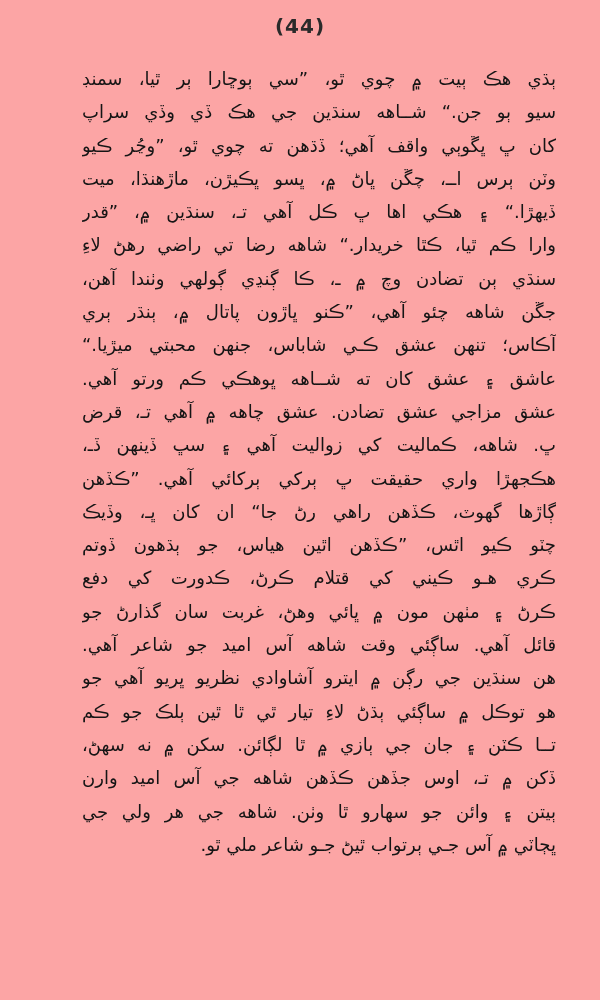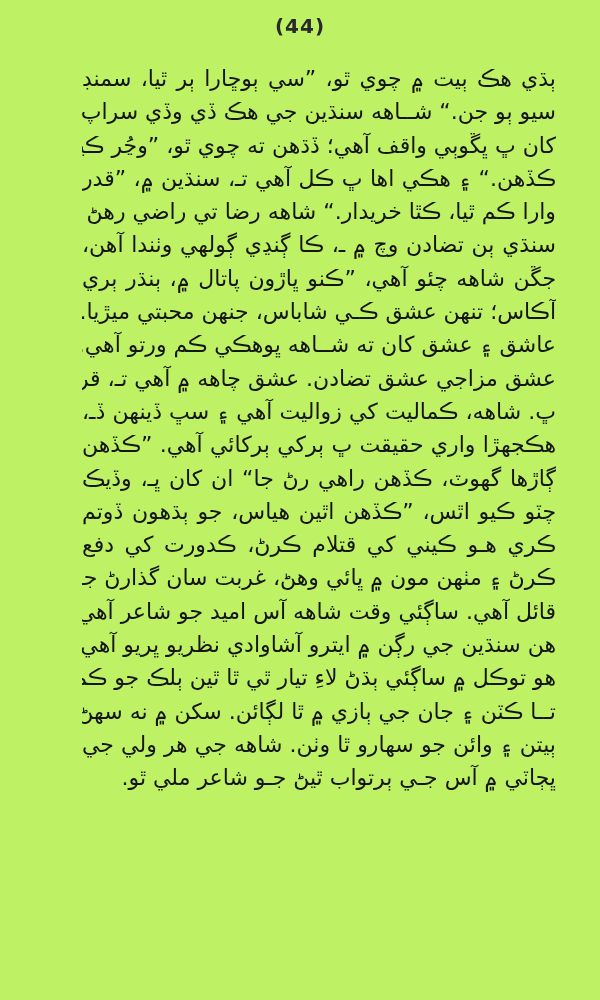--- a/index.html
+++ b/index.html
@@ -12,21 +12,21 @@
     background: #f6f5f3;
     position: relative;
     overflow: hidden;
     font-family: "DejaVu Sans", sans-serif;
     color: #141414;
   }
   .page {
     position: absolute;
     left: 0; top: 0;
     width: 600px; height: 1000px;
-    background: #bef264;
+    background: #fca5a5;
   }
   .page-number {
     position: absolute;
     top: 14px;
     left: 0;
     width: 600px;
     text-align: center;
     font-family: "DejaVu Sans", sans-serif;
     font-weight: bold;
     font-size: 20px;
@@ -36,21 +36,21 @@
   .body-text {
     position: absolute;
     top: 62px;
     left: 82px;
     width: 474px;
     direction: rtl;
   }
   .line {
     height: 33.3px;
     line-height: 33.3px;
-    font-size: 22px;
+    font-size: 18px;
     white-space: nowrap;
     text-align: justify;
     text-align-last: justify;
     direction: rtl;
     unicode-bidi: plaintext;
     font-family: "DejaVu Sans", sans-serif;
     color: #151515;
     overflow: hidden;
   }
   .line.last {
@@ -60,33 +60,35 @@
 </head>
 <body>
 
 <div class="page">
   <div class="page-number">(44)</div>
 
   <div class="body-text">
     <div class="line">ٻڌي هڪ ٻيت ۾ چوي ٿو، ”سي ٻوڇارا ٻر ٿيا، سمنڊ</div>
     <div class="line">سيو ٻو جن.“ شــاهه سنڌين جي هڪ ڏي وڏي سراپ</div>
     <div class="line">کان ڀ ڀڱوٻي واقف آهي؛ ڏڌهن ته چوي ٿو، ”وڃُر ڪيو</div>
-    <div class="line">ڪڏهن.“ ۽ هڪي اها ڀ ڪل آهي تـ، سنڌين ۾، ”قدر</div>
+    <div class="line">وٽن ٻرس اــ، چڱن ڀاڻ ۾، ڀسو ڀڪيڙن، ماڙهنڌا، ميت</div>
+    <div class="line">ڏيهڙا.“ ۽ هڪي اها ڀ ڪل آهي تـ، سنڌين ۾، ”قدر</div>
     <div class="line">وارا ڪم ٿيا، ڪٿا خريدار.“ شاهه رضا تي راضي رهڻ لاءِ</div>
     <div class="line">سنڌي ٻن تضادن وچ ۾ ـ، ڪا ڳنڍي ڳولهي وٺندا آهن،</div>
     <div class="line">جڱن شاهه چئو آهي، ”ڪنو ڀاڙون پاتال ۾، ٻنڌر ٻري</div>
     <div class="line">آڪاس؛ تنهن عشق ڪـي شاباس، جنهن محبتي ميڙيا.“</div>
     <div class="line">عاشق ۽ عشق کان ته شــاهه ڀوهڪي ڪم ورتو آهي.</div>
     <div class="line">عشق مزاجي عشق تضادن. عشق چاهه ۾ آهي تـ، قرض</div>
     <div class="line">ڀ. شاهه، ڪماليت کي زواليت آهي ۽ سڀ ڏينهن ڏـ،</div>
     <div class="line">هڪجهڙا واري حقيقت ڀ ٻرکي ٻرکائي آهي. ”ڪڏهن</div>
     <div class="line">ڳاڙها گهوٽ، ڪڏهن راهي رڻ جا“ ان کان ڀـ، وڏيڪ</div>
     <div class="line">چٽو ڪيو اٿس، ”ڪڏهن اٿين هياس، جو ٻڌهون ڏوتم</div>
     <div class="line">ڪري هـو ڪيني کي قتلام ڪرڻ، ڪدورت کي دفع</div>
     <div class="line">ڪرڻ ۽ مٺهن مون ۾ ڀائي وهڻ، غربت سان گذارڻ جو</div>
     <div class="line">قائل آهي. ساڳئي وقت شاهه آس اميد جو شاعر آهي.</div>
     <div class="line">هن سنڌين جي رڳن ۾ ايترو آشاوادي نظريو ڀريو آهي جو</div>
     <div class="line">هو توڪل ۾ ساڳئي ٻڌڻ لاءِ تيار ٿي ٿا ٿين ٻلڪ جو ڪم</div>
     <div class="line">تــا ڪٽن ۽ جان جي ٻازي ۾ ٿا لڳائن. سکن ۾ نه سهڻ،</div>
+    <div class="line">ڏکن ۾ تـ، اوس جڏهن ڪڏهن شاهه جي آس اميد وارن</div>
     <div class="line">ٻيتن ۽ وائن جو سهارو ٿا وٺن. شاهه جي هر ولي جي</div>
     <div class="line last">ڀڄاٽي ۾ آس جـي ٻرتواب ٿيڻ جـو شاعر ملي ٿو.</div>
   </div>
 </div>
 
 </body></html>

